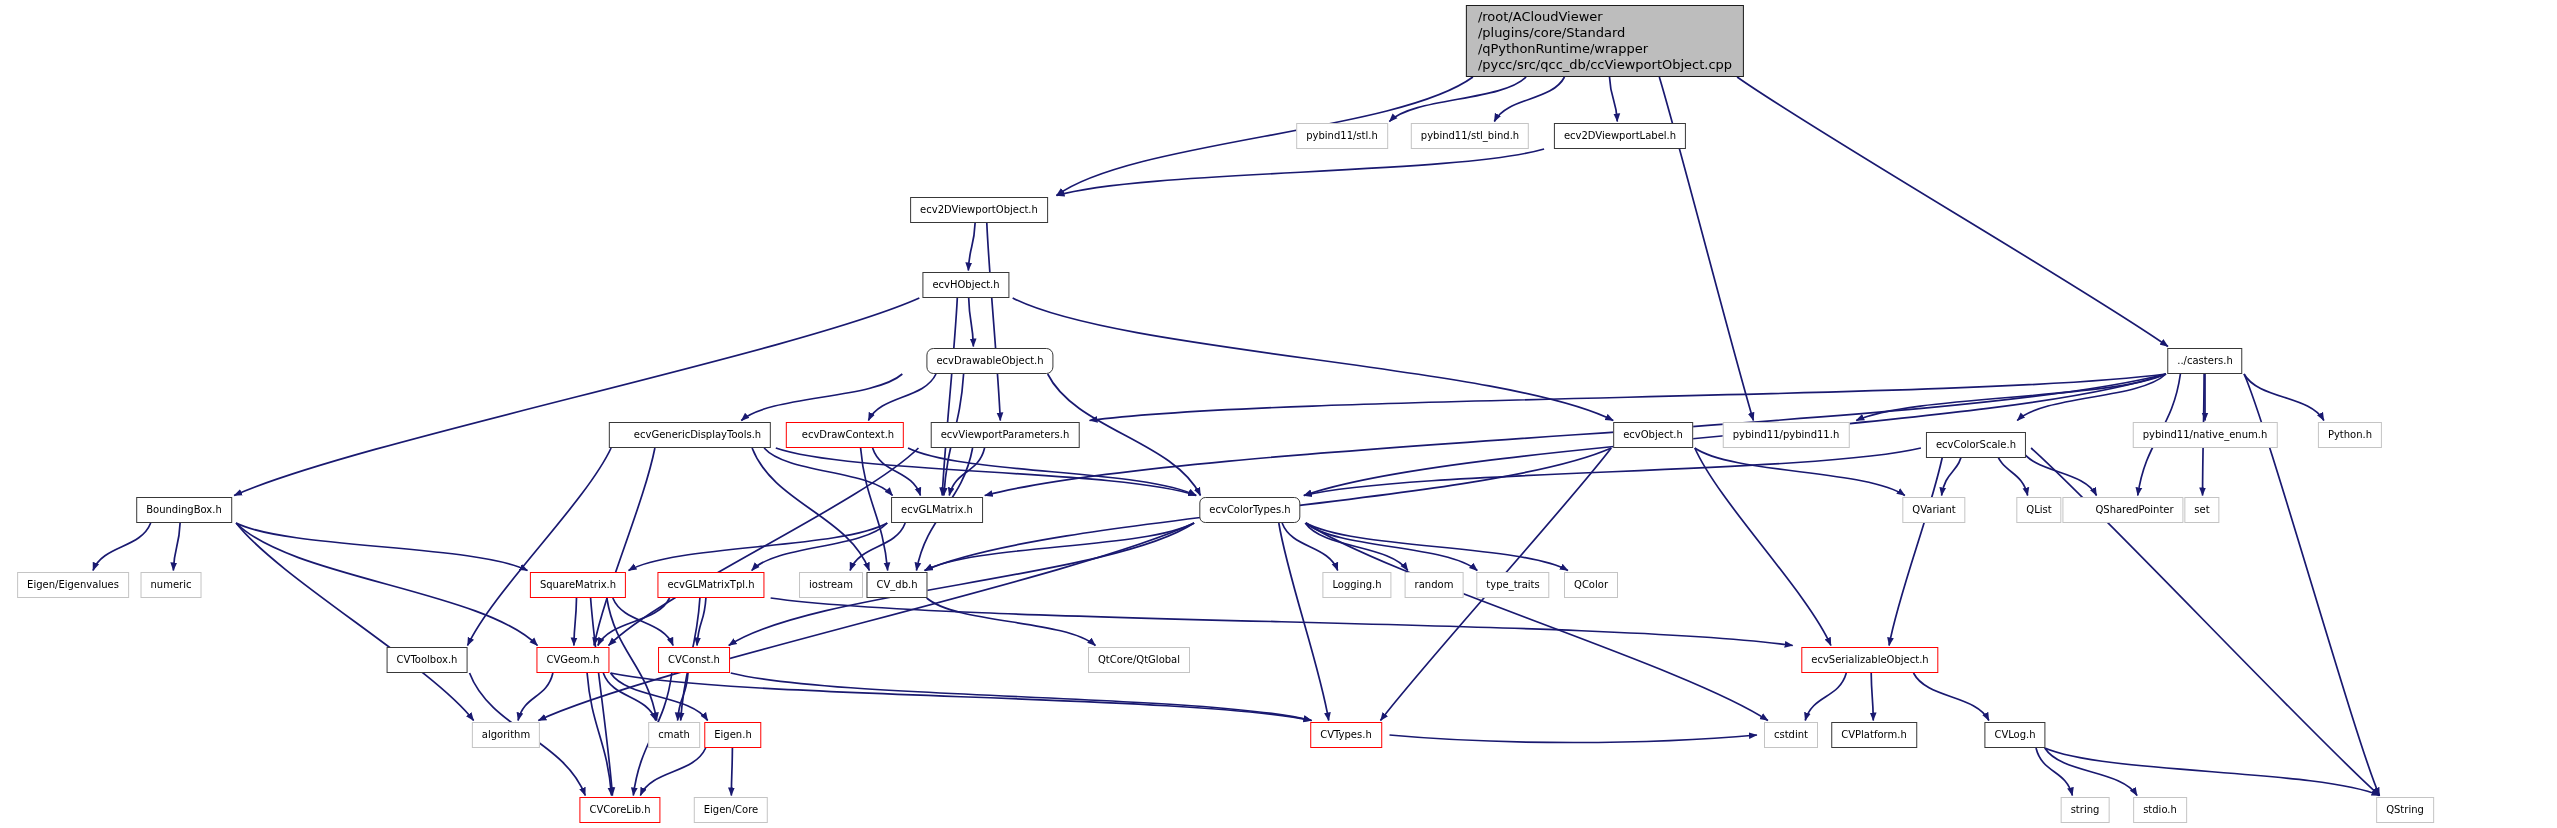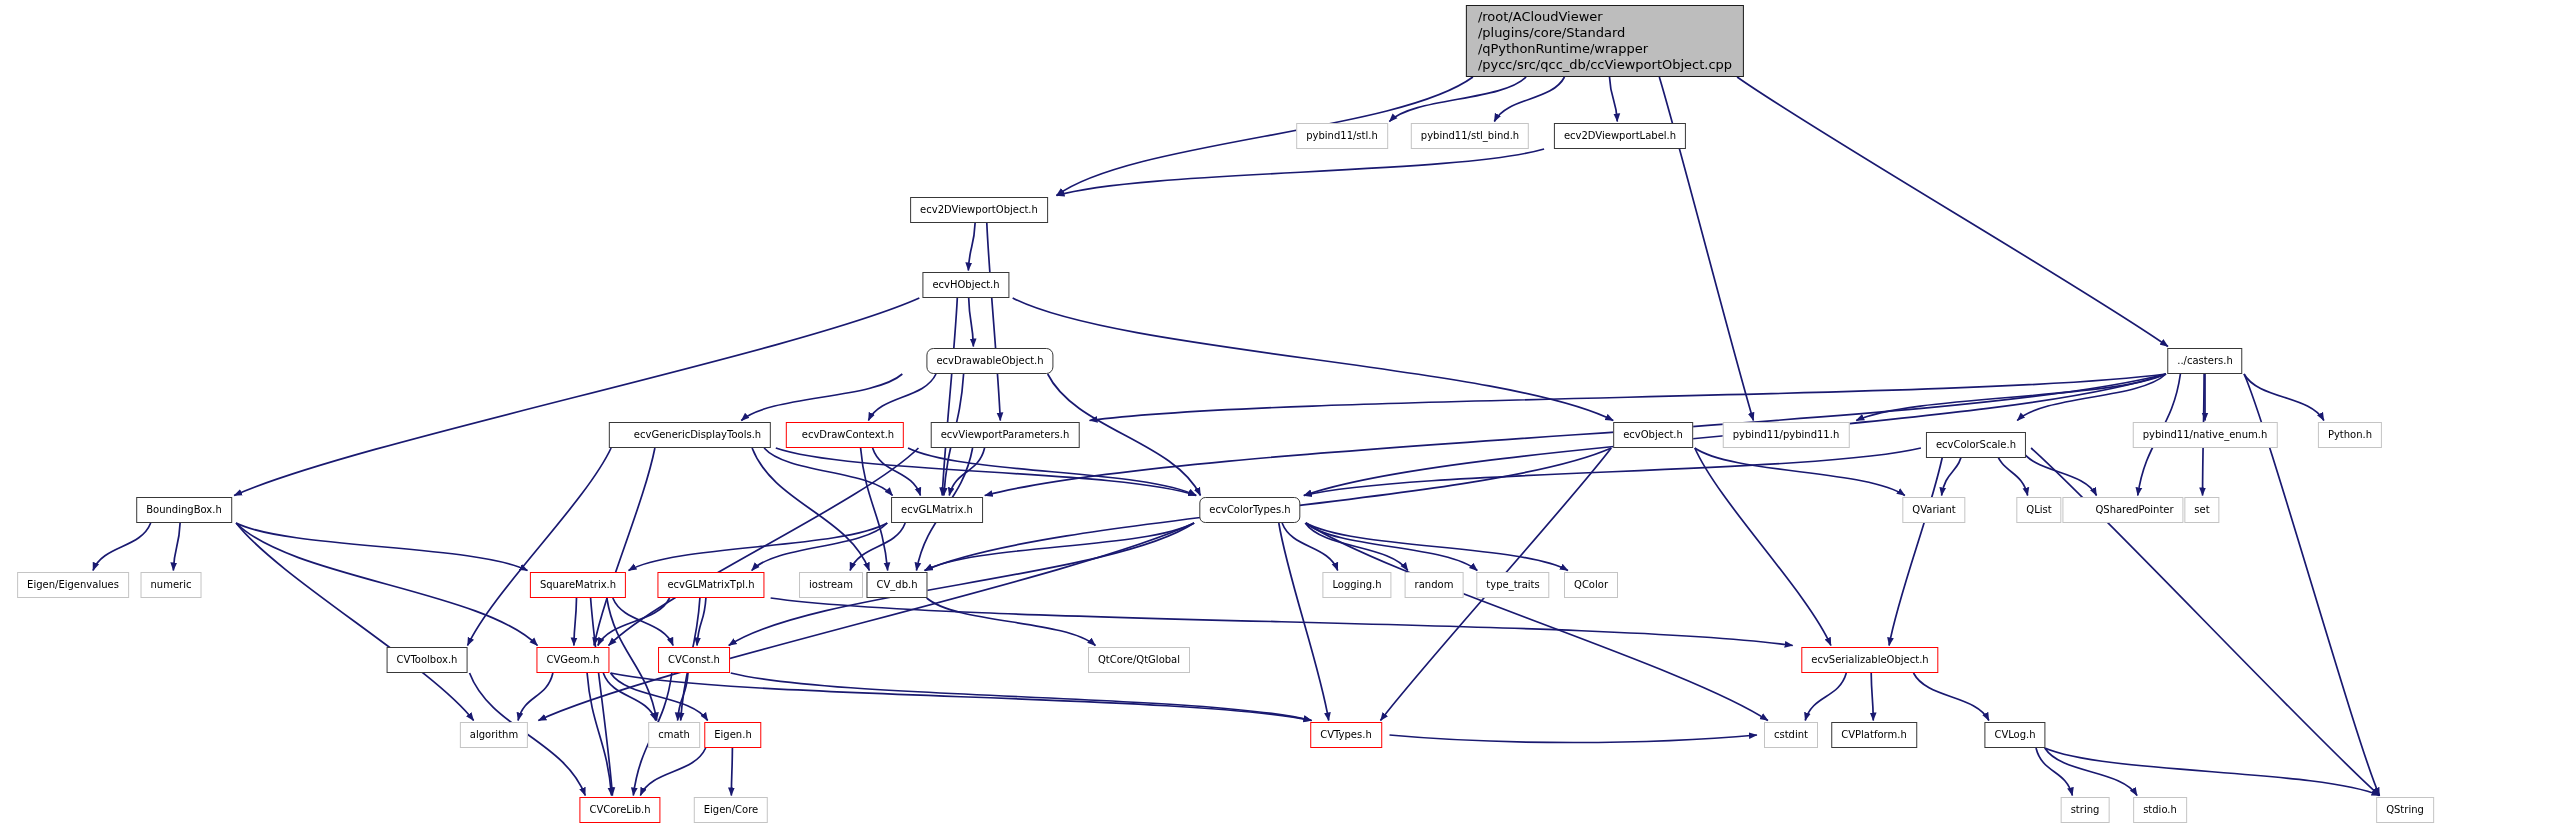--- a/index.html
+++ b/index.html
@@ -163,21 +163,21 @@
     <div class="node doc" style="left: 897px; top: 572px;">CV_db.h</div>
     <div class="node ext" style="left: 1357px; top: 572px;">Logging.h</div>
     <div class="node ext" style="left: 1434px; top: 572px;">random</div>
     <div class="node ext" style="left: 1513px; top: 572px;">type_traits</div>
     <div class="node ext" style="left: 1591px; top: 572px;">QColor</div>
     <div class="node doc" style="left: 427px; top: 647px;">CVToolbox.h</div>
     <div class="node trunc" style="left: 573px; top: 647px;">CVGeom.h</div>
     <div class="node trunc" style="left: 694px; top: 647px;">CVConst.h</div>
     <div class="node ext" style="left: 1139px; top: 647px;">QtCore/QtGlobal</div>
     <div class="node trunc" style="left: 1870px; top: 647px;">ecvSerializableObject.h</div>
-    <div class="node ext" style="left: 494px; top: 722px;">algorithm</div>
+    <div class="node ext" style="left: 506px; top: 722px;">algorithm</div>
     <div class="node ext" style="left: 674px; top: 722px;">cmath</div>
     <div class="node trunc" style="left: 733px; top: 722px;">Eigen.h</div>
     <div class="node trunc" style="left: 1346px; top: 722px;">CVTypes.h</div>
     <div class="node ext" style="left: 1791px; top: 722px;">cstdint</div>
     <div class="node doc" style="left: 1874px; top: 722px;">CVPlatform.h</div>
     <div class="node doc" style="left: 2015px; top: 722px;">CVLog.h</div>
     <div class="node trunc" style="left: 620px; top: 797px;">CVCoreLib.h</div>
     <div class="node ext" style="left: 731px; top: 797px;">Eigen/Core</div>
     <div class="node ext" style="left: 2085px; top: 797px;">string</div>
     <div class="node ext" style="left: 2160px; top: 797px;">stdio.h</div>

